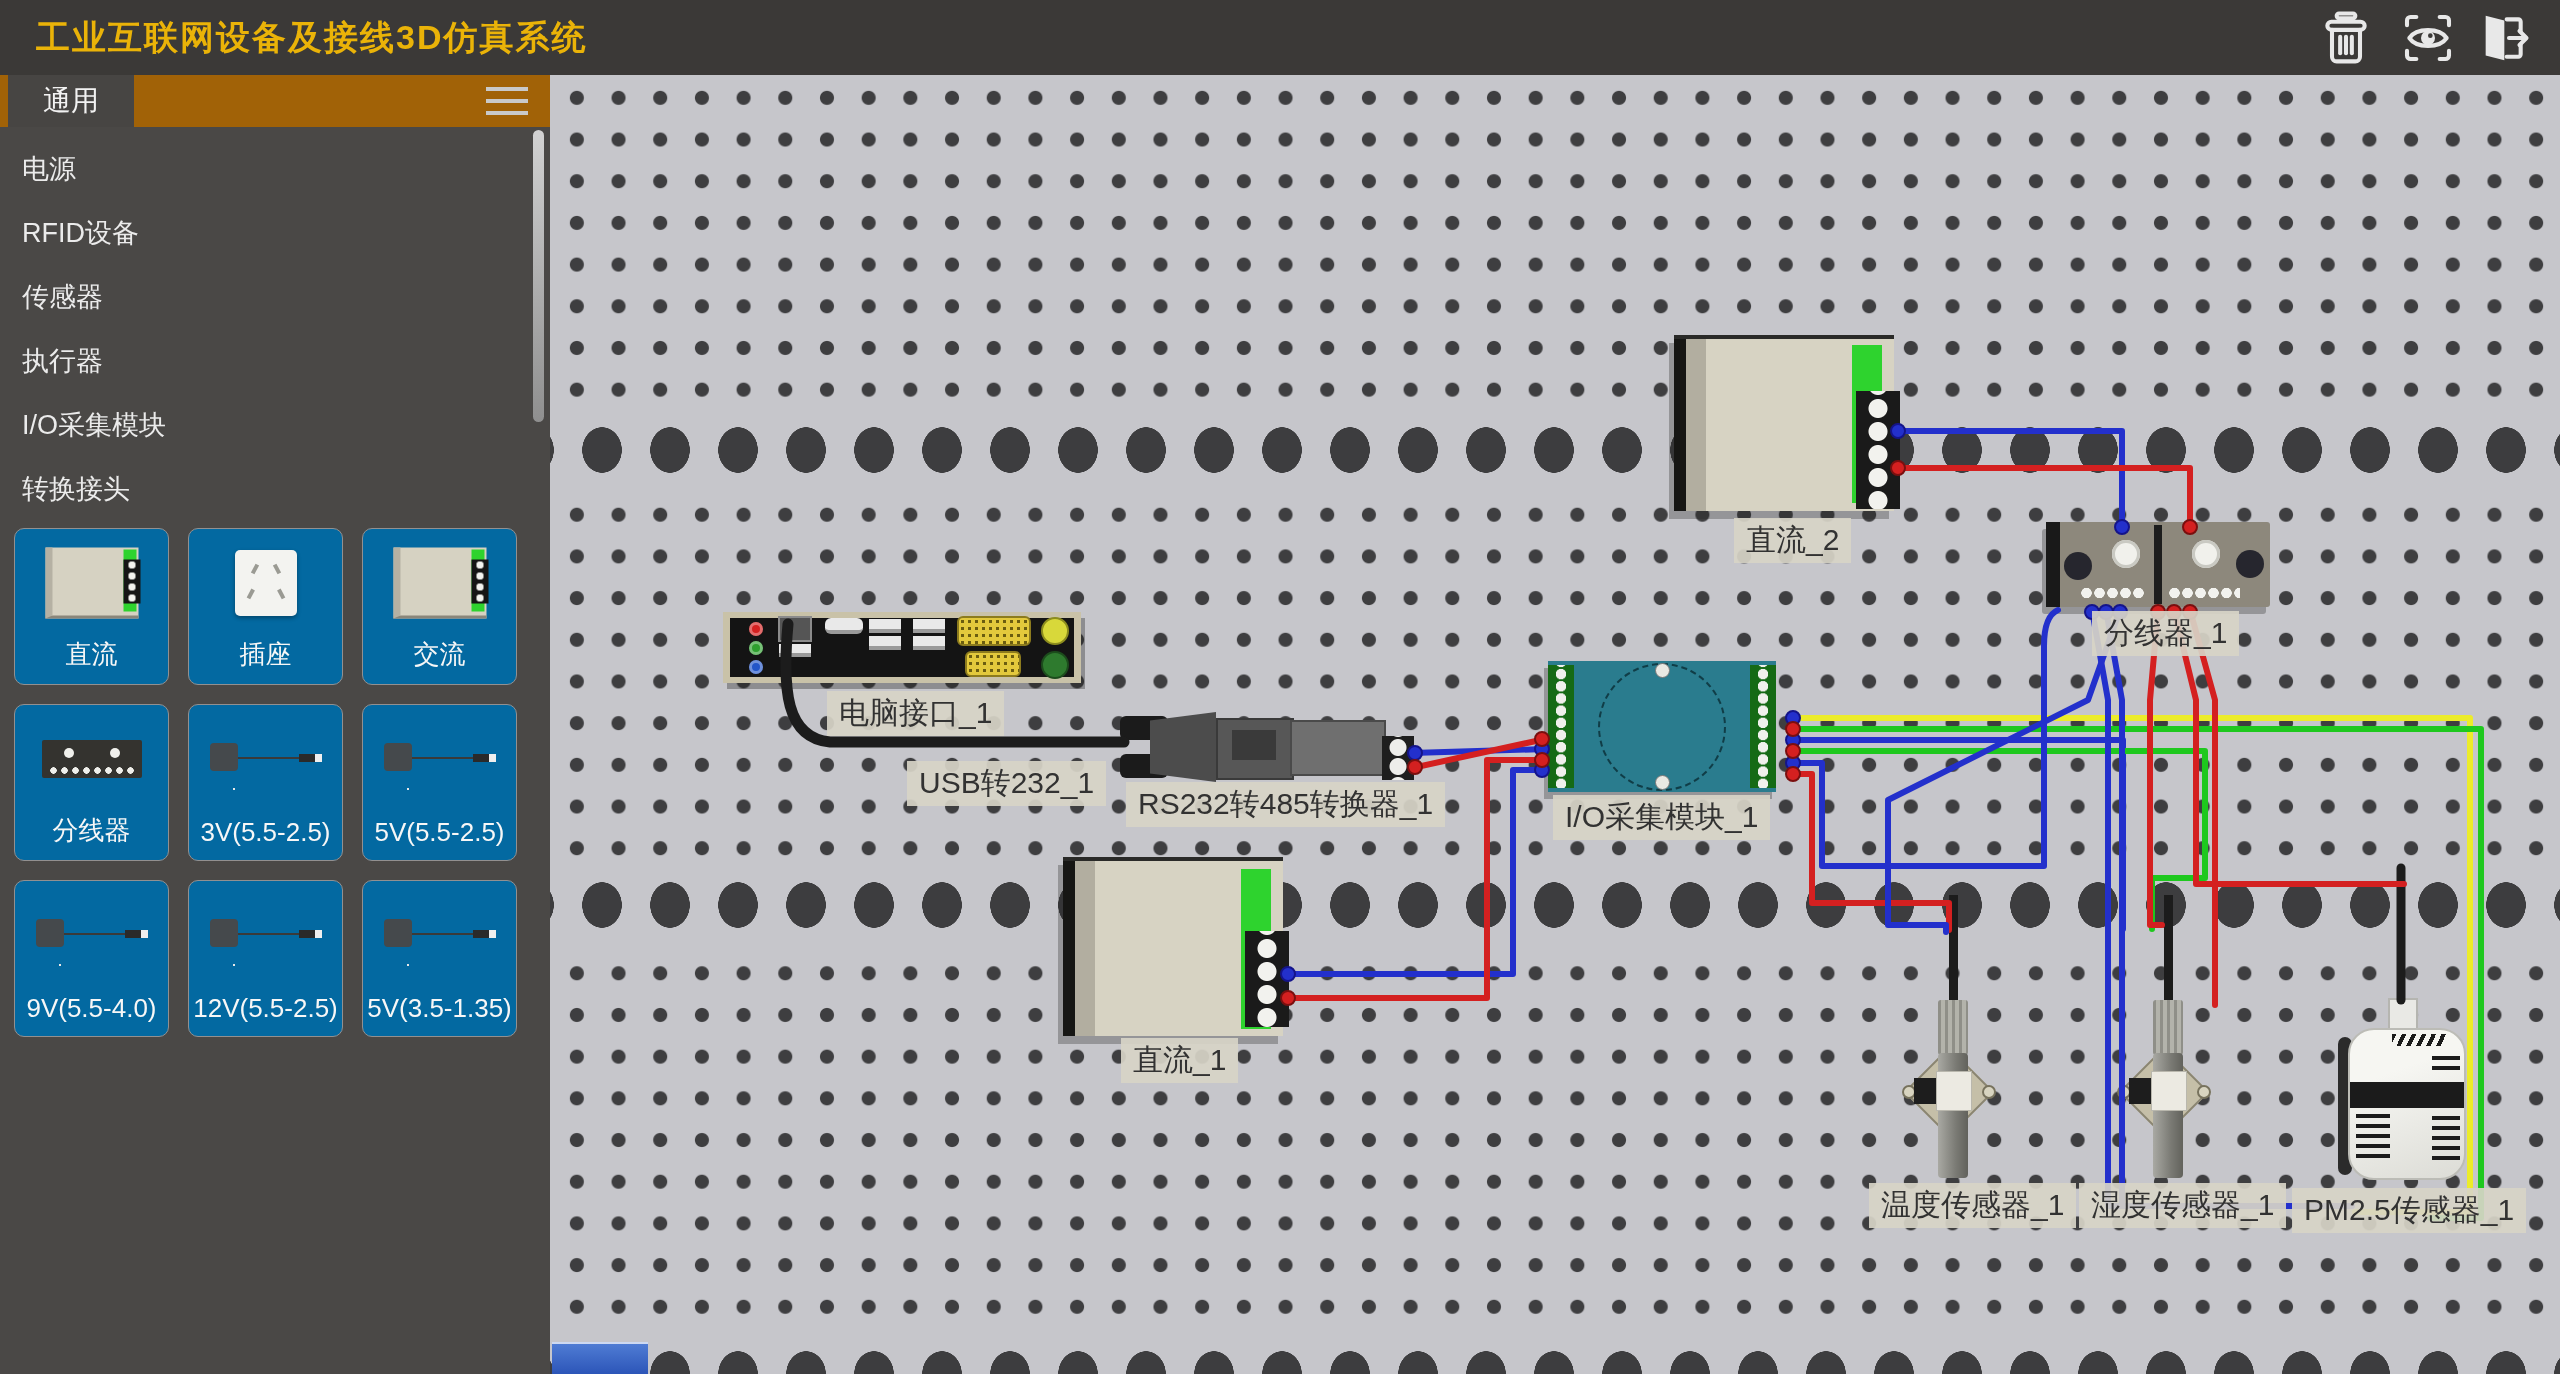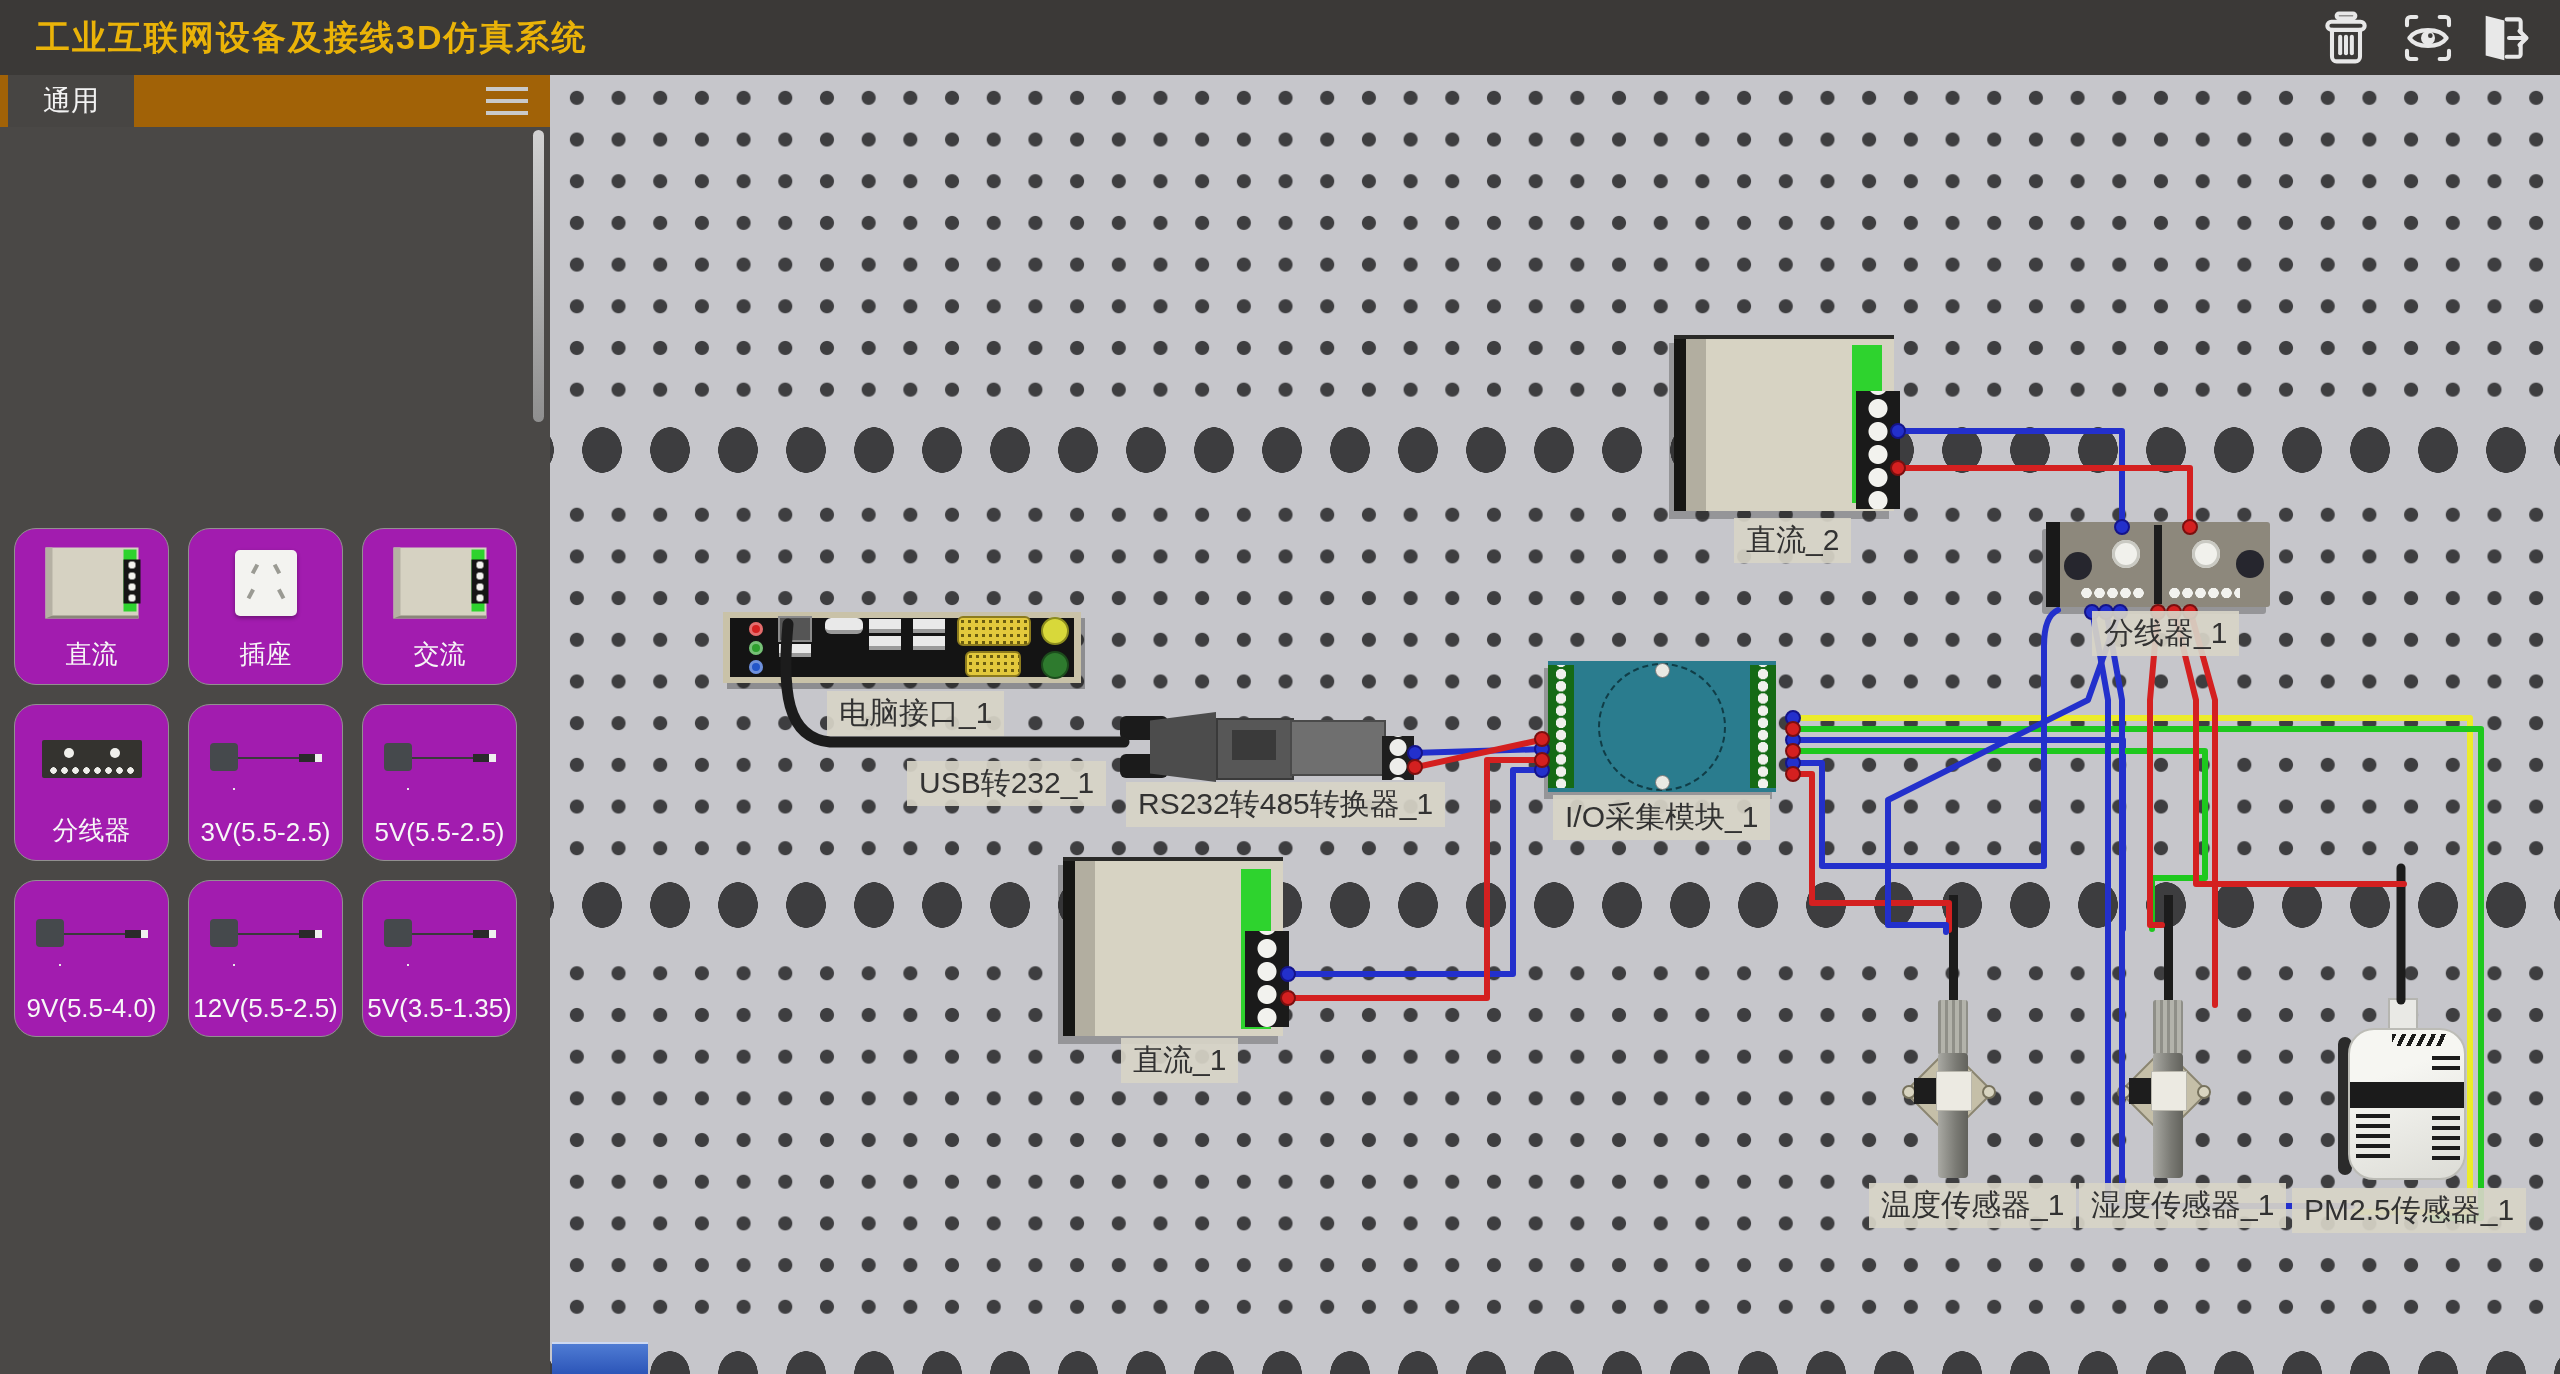--- a/index.html
+++ b/index.html
@@ -35,21 +35,21 @@
   #hamburger{position:absolute;left:486px;top:12px;width:42px;height:28px;cursor:pointer;}
   #hamburger i{display:block;width:42px;height:4px;background:#c9c9c9;margin-bottom:8px;}
   #menu{position:absolute;left:0;top:62px;width:520px;}
   .menu-item{height:64px;line-height:64px;padding-left:22px;color:#ebebeb;font-size:27px;cursor:pointer;}
   #scroll-thumb{position:absolute;left:533px;top:55px;width:11px;height:292px;border-radius:6px;
     background:linear-gradient(180deg,#d2d2d2,#8f8f8f);}
 
   
   #tiles{position:absolute;left:14px;top:453px;display:grid;
     grid-template-columns:repeat(3,155px);grid-auto-rows:157px;gap:19px;}
-  .tile{position:relative;background:#a21caf;border:1px solid #929090;border-radius:22px;cursor:pointer;}
+  .tile{position:relative;background:#0369a1;border:1px solid #929090;border-radius:10px;cursor:pointer;}
   .tile-label{position:absolute;left:0;right:0;bottom:12px;text-align:center;color:#f7f7f7;font-size:26px;}
   .tile-gfx{position:absolute;left:50%;top:54px;transform:translate(-50%,-50%);}
 
   .m-psu{width:86px;height:68px;background:#d6d2c2;border-left:7px solid #b5b1a3;
     border-bottom:3px solid #8a867a;position:relative;}
   .m-psu::before{content:"";position:absolute;right:2px;top:2px;width:13px;height:62px;background:#2ed32e;}
   .m-psu::after{content:"";position:absolute;right:-2px;top:12px;width:17px;height:44px;background:#151515;
     background-image:radial-gradient(circle,#f3f3ef 3.5px,rgba(0,0,0,0) 4px);background-size:17px 11px;}
   .m-socket{width:62px;height:66px;background:#f3f3f0;border-radius:5px;box-shadow:0 2px 4px #00000055;position:relative;}
   .m-socket::before{content:"";position:absolute;left:18px;top:14px;width:4px;height:10px;background:#9a9a93;
@@ -337,20 +337,28 @@
 
   <div id="sidebar">
     <div id="tab-strip">
       <div id="tab-general">通用</div>
       <div id="hamburger">
         <i></i>
         <i></i>
         <i></i>
       </div>
     </div>
+    <div id="menu">
+      <div class="menu-item">电源</div>
+      <div class="menu-item">RFID设备</div>
+      <div class="menu-item">传感器</div>
+      <div class="menu-item">执行器</div>
+      <div class="menu-item">I/O采集模块</div>
+      <div class="menu-item">转换接头</div>
+    </div>
     <div id="scroll-thumb"></div>
 
     <div id="tiles">
       <div class="tile">
         <div class="tile-gfx m-psu"></div>
         <div class="tile-label">直流</div>
       </div>
       <div class="tile">
         <div class="tile-gfx m-socket"></div>
         <div class="tile-label">插座</div>

